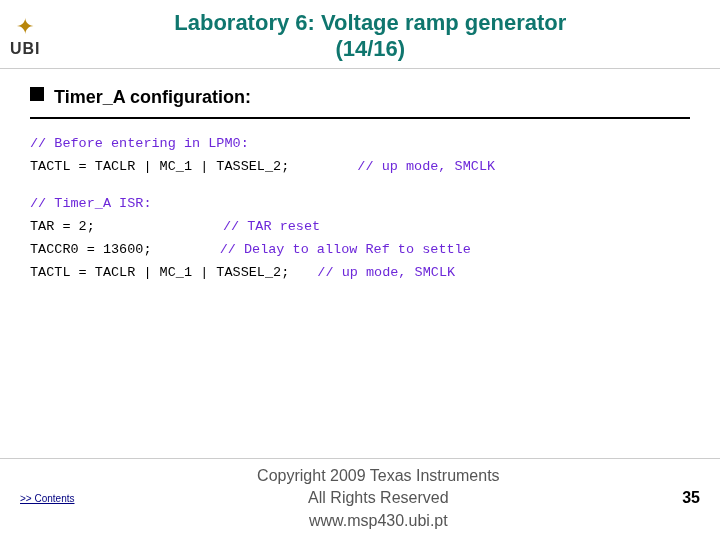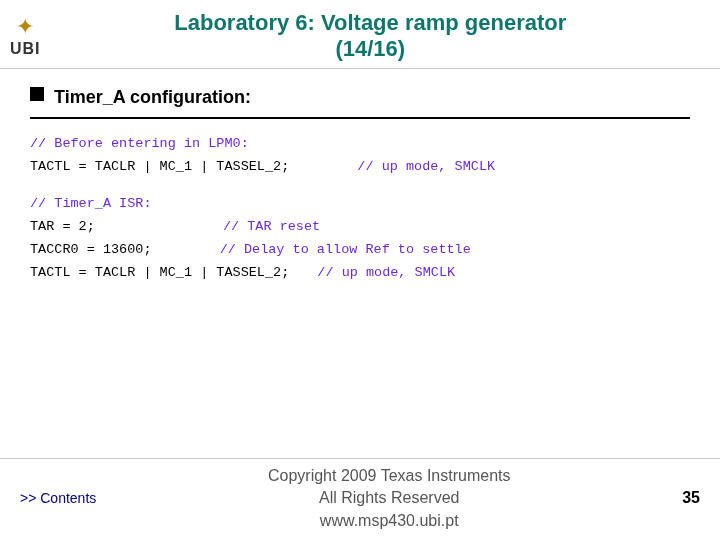--- a/index.html
+++ b/index.html
@@ -107,21 +107,22 @@
       right: 0;
       display: flex;
       align-items: center;
       justify-content: space-between;
       padding: 6px 20px 8px 20px;
       border-top: 1px solid #ccc;
     }
 
     .footer-link {
       color: #000080;
-      font-size: 14px;
+      font-size: 10px;
+      text-decoration: underline;
       cursor: pointer;
     }
 
     .footer-center {
       font-size: 16px;
       color: #555;
       text-align: center;
       line-height: 1.4;
     }
 

